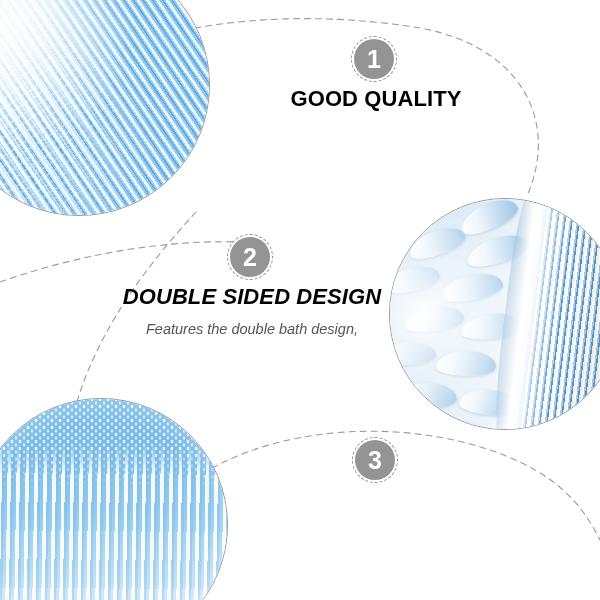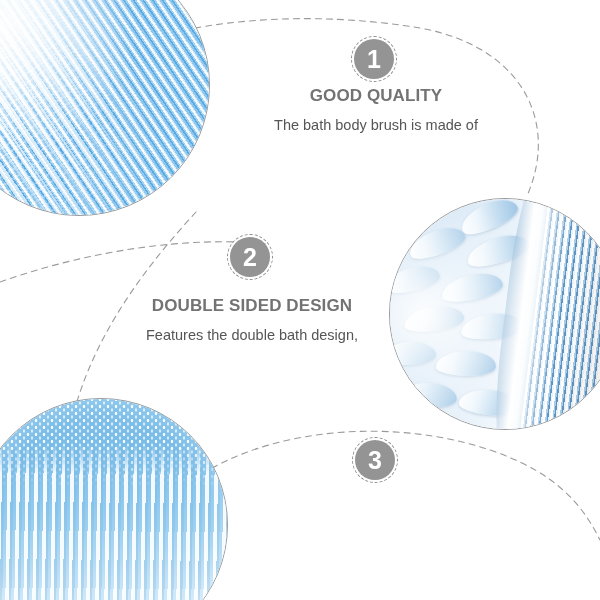--- a/index.html
+++ b/index.html
@@ -234,36 +234,36 @@
   #badge-2 { left: 227px; top: 234px; }
   #badge-3 { left: 352px; top: 437px; }
 
   
   .feature-text {
     position: absolute;
     text-align: center;
     z-index: 4;
   }
   .feature-title {
-    font-size: 17px;
+    font-size: 22px;
     font-weight: bold;
-    color: #737373;
+    color: #000000;
     letter-spacing: 0.1px;
     white-space: nowrap;
   }
   .feature-desc {
     font-size: 14.5px;
     color: #555555;
     line-height: 1.45;
     margin-top: 9px;
   }
   .feature-desc .line { display: block; white-space: nowrap; }
 
   #text-1 { left: 228px; top: 86px; width: 296px; }
-  #text-2 { left: 104px; top: 296px; width: 296px; }
+  #text-2 { left: 104px; top: 284px; width: 296px; font-style: italic; }
   #text-3 { left: 230px; top: 487px; width: 296px; }
 </style>
 </head>
 <body>
 
 <div id="infographic">
 
   <svg class="connector-layer" viewBox="0 0 600 600">
     <path d="M 62 78 C 150 18, 300 8, 420 28 C 520 46, 560 120, 527 196" fill="none" stroke="#9a9a9a" stroke-width="1.1" stroke-dasharray="6 5" stroke-linecap="round"></path>
     <path d="M 196 212 C 150 262, 96 330, 74 412" fill="none" stroke="#9a9a9a" stroke-width="1.1" stroke-dasharray="6 5" stroke-linecap="round"></path>
@@ -315,21 +315,20 @@
   <div class="badge" id="badge-1">
     <div class="ring"></div>
     <div class="disc">
       <span class="num">1</span>
     </div>
   </div>
 
   <div class="feature-text" id="text-1">
     <div class="feature-title">GOOD QUALITY</div>
     <div class="feature-desc">
-      <span class="line">The bath body brush is made of</span>
     </div>
   </div>
 
   <div class="badge" id="badge-2">
     <div class="ring"></div>
     <div class="disc">
       <span class="num">2</span>
     </div>
   </div>
 

